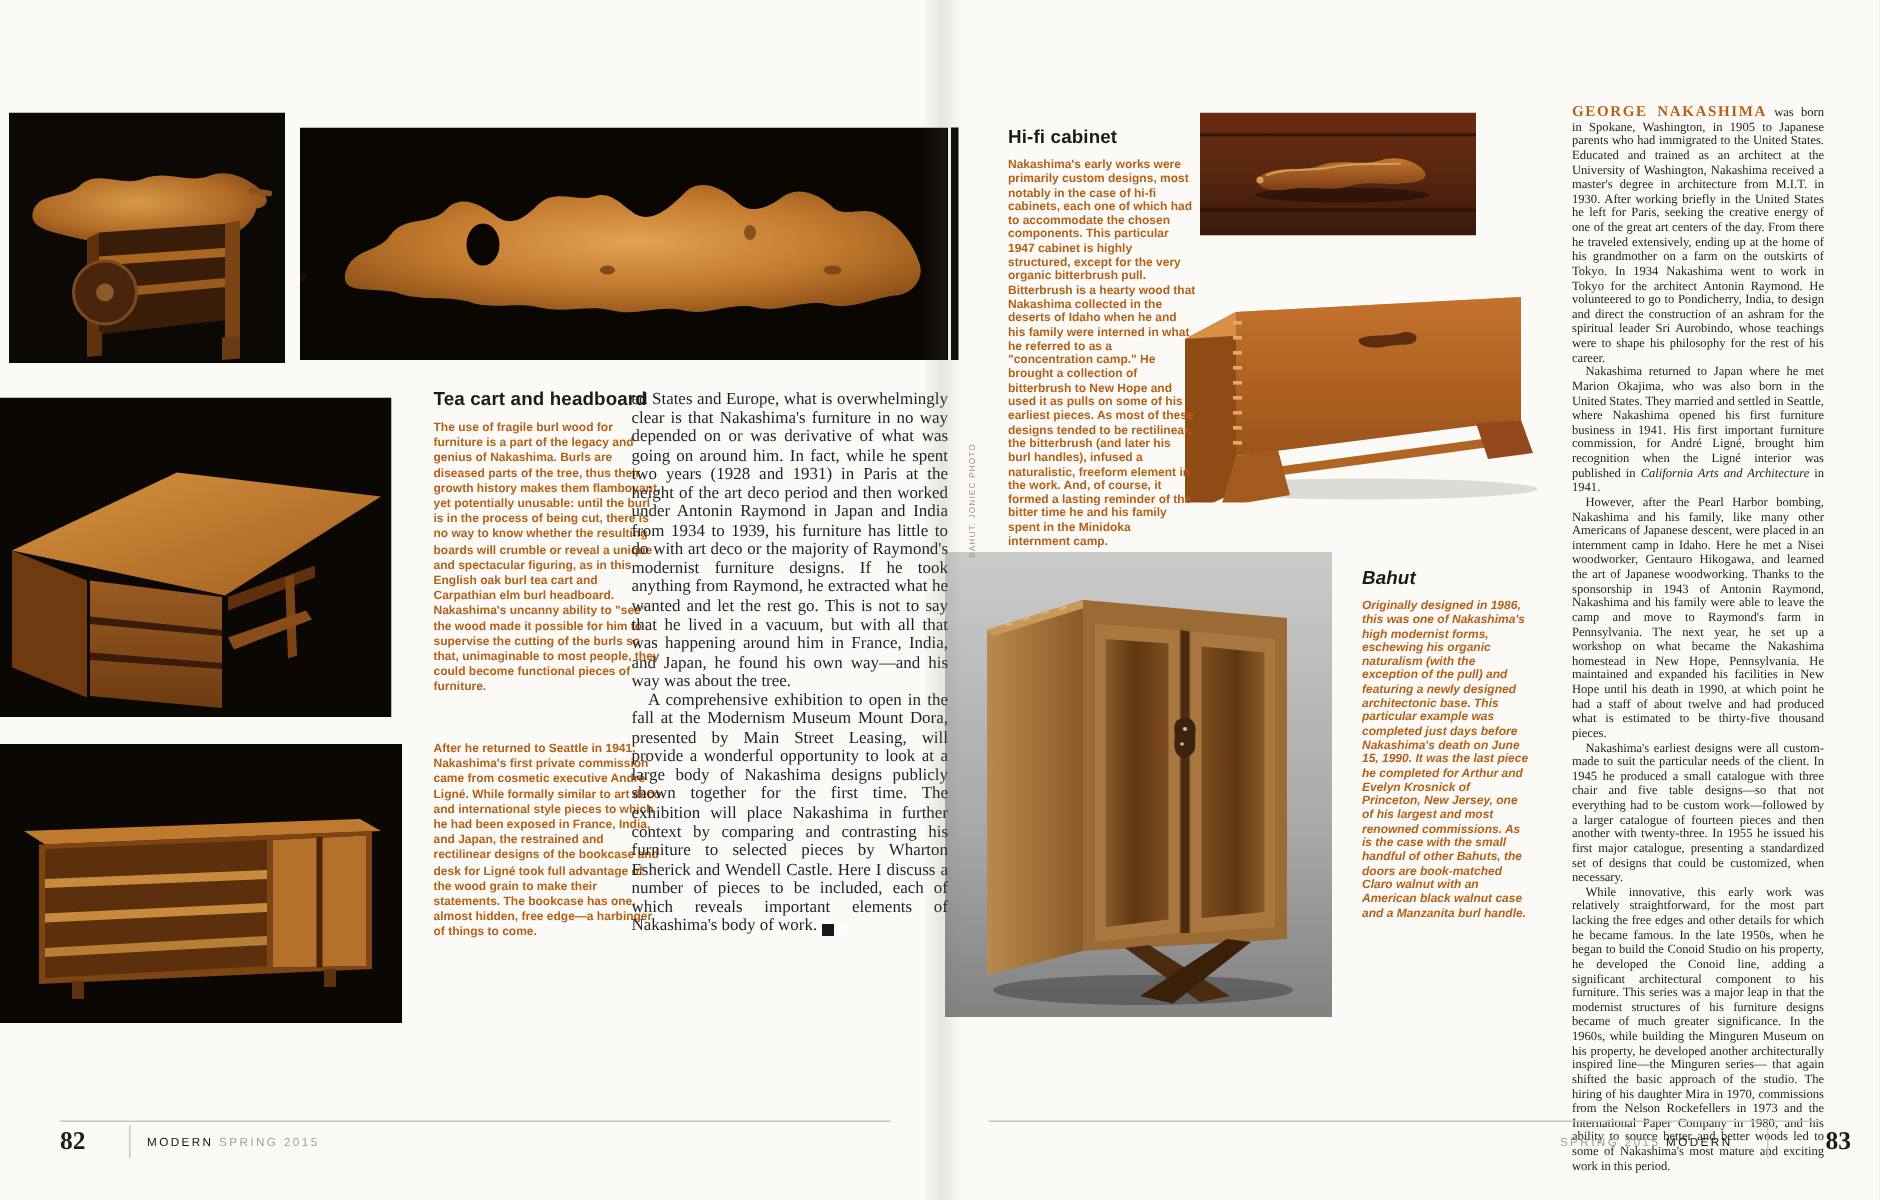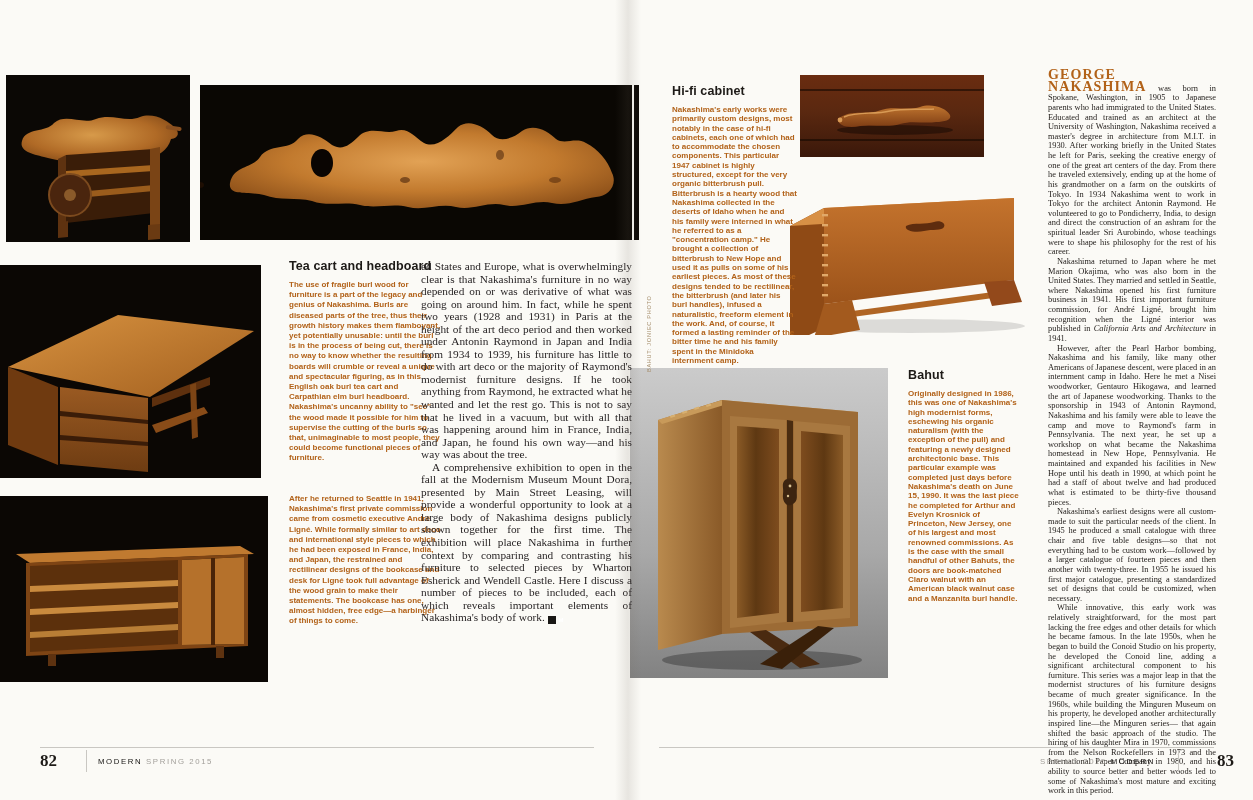--- a/index.html
+++ b/index.html
@@ -24,21 +24,21 @@
   .endmark{display:inline-block;width:8px;height:8px;background:#191715;color:#fff;
            font-family:"Liberation Sans",sans-serif;font-weight:bold;font-size:6px;line-height:8px;
            text-align:center;vertical-align:-1px;}
 
   
   .bio{position:absolute;left:1048px;top:70px;width:168px;
        font-family:"Liberation Serif",serif;font-size:8.4px;line-height:9.62px;
        color:#26221f;text-align:justify;}
   .bio p{margin:0;}
   .bio p.ind{text-indent:9px;}
-  .leadin{color:#b26219;font-weight:bold;letter-spacing:1.1px;font-size:14px;}
+  .leadin{color:#b26219;font-weight:bold;letter-spacing:1.1px;font-size:10px;}
   .ital{font-style:italic;}
 
   
   .credit{position:absolute;left:646px;top:372px;transform:rotate(-90deg);transform-origin:0 0;
           font-size:5.6px;letter-spacing:.7px;color:#a58e6c;white-space:nowrap;}
 
   
   .gutter{position:absolute;left:615px;top:0;width:26px;height:800px;pointer-events:none;
           background:linear-gradient(90deg,rgba(0,0,0,0) 0%,rgba(110,100,88,.14) 50%,rgba(0,0,0,0) 100%);}
   .edgebar{position:absolute;left:634px;top:85px;width:5px;height:155px;background:#0d0a07;}
@@ -260,21 +260,21 @@
 
   <div class="cap" style="left:289px;top:494px;width:153px;">
     <p>After he returned to Seattle in 1941, Nakashima's first private commission came from cosmetic executive André Ligné. While formally similar to art deco and international style pieces to which he had been exposed in France, India, and Japan, the restrained and rectilinear designs of the bookcase and desk for Ligné took full advantage of the wood grain to make their statements. The bookcase has one, almost hidden, free edge—a harbinger of things to come.</p>
   </div>
 
   <div class="cap small" style="left:672px;top:84px;width:125px;">
     <h3>Hi-fi cabinet</h3>
     <p>Nakashima's early works were primarily custom designs, most notably in the case of hi-fi cabinets, each one of which had to accommodate the chosen components.  This particular 1947 cabinet is highly structured, except for the very organic bitterbrush pull. Bitterbrush is a hearty wood that Nakashima collected in the deserts of Idaho when he and his family were interned in what he referred to as a "concentration camp."  He brought a collection of bitterbrush to New Hope and used it as pulls on some of his earliest pieces. As most of these designs tended to be rectilinear, the bitterbrush (and later his burl handles), infused a naturalistic, freeform element in the work.  And, of course, it formed a lasting reminder of the bitter time he and his family spent in the Minidoka internment camp.</p>
   </div>
 
-  <div class="cap small" style="left:908px;top:368px;width:112px;">
+  <div class="cap small" style="left:908px;top:378px;width:112px;font-style:italic;">
     <h3>Bahut</h3>
     <p>Originally designed in 1986, this was one of Nakashima's high modernist forms, eschewing his organic naturalism (with the exception of the pull) and featuring a newly designed architectonic base.  This particular example was completed just days before Nakashima's death on June 15, 1990. It was the last piece he completed for Arthur and Evelyn Krosnick of Princeton, New Jersey, one of his largest and most renowned commissions.  As is the case with the small handful of other Bahuts, the doors are book-matched Claro walnut with an American black walnut case and a Manzanita burl handle.</p>
   </div>
 
   <div class="article">
     <p>ed States and Europe, what is overwhelmingly clear is that Nakashima's furniture in no way depended on or was derivative of what was going on around him. In fact, while he spent two years (1928 and 1931) in Paris at the height of the art deco period and then worked under Antonin Raymond in Japan and India from 1934 to 1939, his furniture has little to do with art deco or the majority of Raymond's modernist furniture designs. If he took anything from Raymond, he extracted what he wanted and let the rest go. This is not to say that he lived in a vacuum, but with all that was happening around him in France, India, and Japan, he found his own way—and his way was about the tree.</p>
     <p class="ind"><span>A comprehensive exhibition to open in the fall at the Modernism Museum Mount Dora, presented by Main Street Leasing, will provide a wonderful opportunity to look at a large body of Nakashima designs publicly shown together for the first time. The exhibition will place Nakashima in further context by comparing and contrasting his furniture to selected pieces by Wharton Esherick and Wendell Castle. Here I discuss a number of pieces to be included, each of which reveals important elements of Nakashima's body of work.</span> <span class="endmark">M</span></p>
   </div>
 
   <div class="bio">

